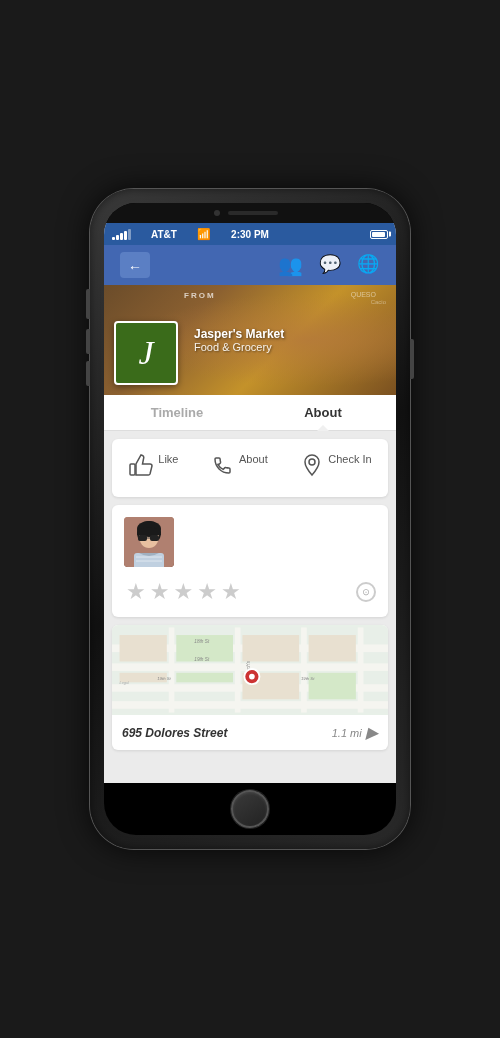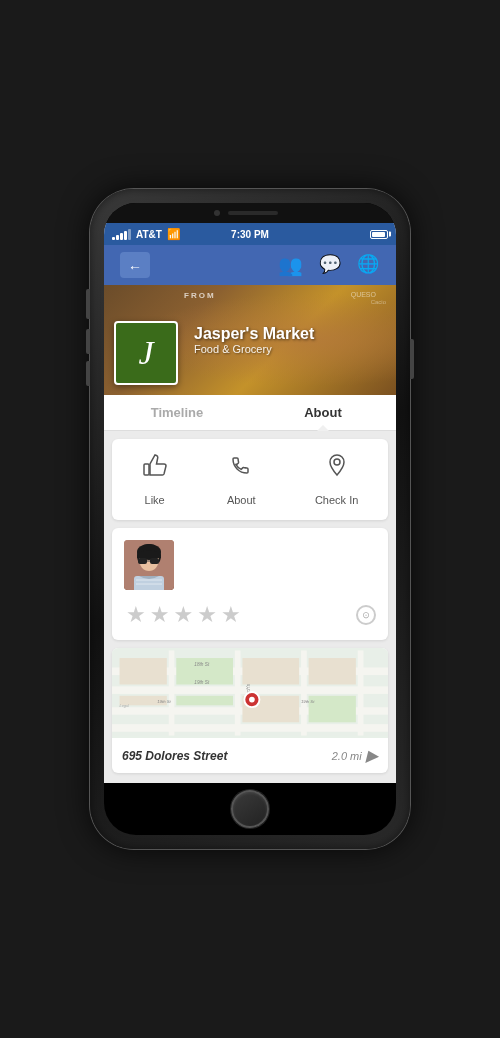--- a/index.html
+++ b/index.html
@@ -93,21 +93,21 @@
       height: 22px;
       display: flex;
       align-items: center;
       justify-content: space-between;
       padding: 0 8px;
       flex-shrink: 0;
     }
     .status-left {
       display: flex;
       align-items: center;
-      gap: 5px;
+      gap: 20px;
       color: white;
       font-size: 10px;
       font-weight: 600;
     }
     .status-center {
       color: white;
       font-size: 10px;
       font-weight: 600;
       position: absolute;
       left: 50%;
@@ -230,21 +230,21 @@
       right: 0;
       bottom: 0;
       display: flex;
       align-items: center;
       padding-left: 90px;
     }
     .cover-store-info {
       color: white;
     }
     .cover-store-name {
-      font-size: 16px;
+      font-size: 12px;
       font-weight: 700;
       text-shadow: 1px 1px 3px rgba(0,0,0,0.6);
     }
     .cover-store-category {
       font-size: 11px;
       opacity: 0.9;
       text-shadow: 1px 1px 2px rgba(0,0,0,0.5);
     }
 
     
@@ -310,23 +310,23 @@
       padding: 14px 0;
       display: flex;
       justify-content: space-around;
       margin: 8px;
       border-radius: 6px;
       box-shadow: 0 1px 3px rgba(0,0,0,0.1);
       flex-shrink: 0;
     }
     .action-btn {
       display: flex;
-      flex-direction: column;
-      align-items: center;
-      gap: 11px;
+      flex-direction: row;
+      align-items: flex-start;
+      gap: 4px;
     }
     .action-icon {
       font-size: 24px;
       color: #555;
     }
     .action-label {
       font-size: 11px;
       color: #555;
       font-weight: 500;
     }
@@ -511,21 +511,21 @@
           <div class="signal-bars">
             <div class="signal-bar" style="height:3px"></div>
             <div class="signal-bar" style="height:5px"></div>
             <div class="signal-bar" style="height:7px"></div>
             <div class="signal-bar" style="height:9px"></div>
             <div class="signal-bar" style="height:11px; opacity:0.4"></div>
           </div>
           <span>AT&amp;T</span>
           <span style="font-size:11px;">📶</span>
         </div>
-        <span class="status-center">7:30 PM</span>
+        <span class="status-center">2:30 PM</span>
         <div class="status-right">
           <div class="battery">
             <div class="battery-fill"></div>
           </div>
         </div>
       </div>
 
       <div class="nav-bar">
         <div class="nav-back">
           <span>←</span>
@@ -676,21 +676,21 @@
 
               <text x="207" y="56" font-size="4.5" fill="#888" text-anchor="middle" font-family="Arial">19th St</text>
               <text x="55" y="56" font-size="4.5" fill="#888" text-anchor="middle" font-family="Arial">19th St</text>
             </svg>
           </div>
           <div class="map-info-bar">
             <div class="map-address">
               <div class="map-street">695 Dolores Street</div>
             </div>
             <div class="map-distance">
-              <span>2.0 mi</span>
+              <span>1.1 mi</span>
               <span class="nav-arrow">▶</span>
             </div>
           </div>
         </div>
 
       </div>
 
     </div>
 
     <div class="home-button-area">

